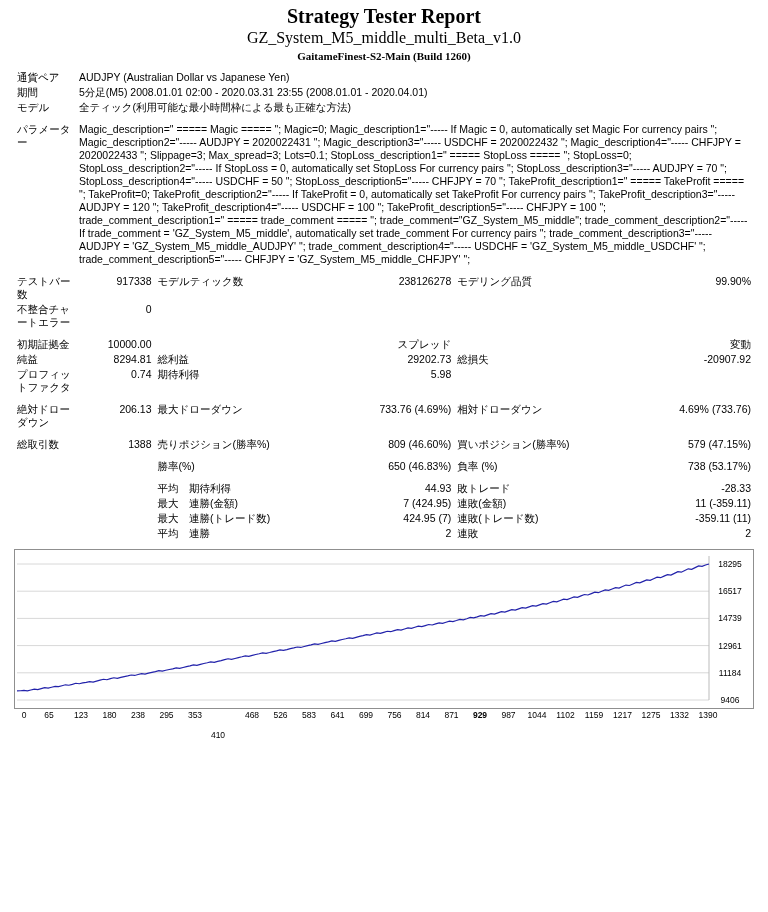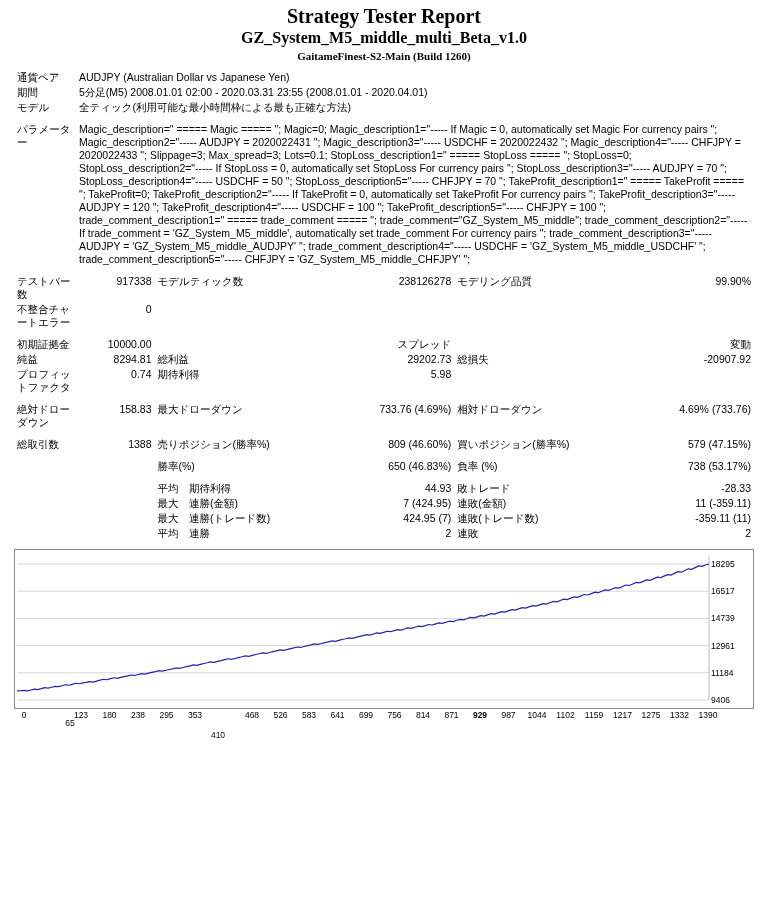--- a/index.html
+++ b/index.html
@@ -26,21 +26,21 @@
     text-align: center;
     font-size: 20px;
     font-weight: bold;
     margin-top: 4px;
     line-height: 24px;
     font-family: "Liberation Serif", serif;
   }
   .title-sub {
     text-align: center;
     font-size: 16px;
-    font-weight: bold;
+    font-weight: normal;
     line-height: 20px;
     font-family: "Liberation Serif", serif;
   }
   .title-broker {
     text-align: center;
     font-size: 11px;
     font-weight: bold;
     line-height: 16px;
     margin-bottom: 6px;
     font-family: "Liberation Serif", serif;
@@ -112,21 +112,21 @@
     right: 2px;
     top: 0;
     width: 40px;
     height: 100%;
     font-size: 8.5px;
     font-family: "Liberation Sans", sans-serif;
   }
   .y-lab {
     position: absolute;
     right: 2px;
-    text-align: left;
+    text-align: center;
     width: 38px;
   }
   .x-axis {
     position: relative;
     width: 740px;
     height: 14px;
     font-size: 8.5px;
     font-family: "Liberation Sans", sans-serif;
   }
   .x-lab {
@@ -221,21 +221,21 @@
         <td class="val-left">期待利得</td>
         <td class="val-right">5.98</td>
         <td class="val-left"></td>
         <td class="val-right"></td>
       </tr>
       <tr class="spacer-row">
           <td colspan="6"></td>
         </tr>
       <tr>
         <td class="lbl">絶対ドローダウン</td>
-        <td class="val-right">158.83</td>
+        <td class="val-right">206.13</td>
         <td class="val-left">最大ドローダウン</td>
         <td class="val-right">733.76 (4.69%)</td>
         <td class="val-left">相対ドローダウン</td>
         <td class="val-right">4.69% (733.76)</td>
       </tr>
       <tr class="spacer-row">
           <td colspan="6"></td>
         </tr>
       <tr>
         <td class="lbl">総取引数</td>
@@ -309,21 +309,21 @@
         <div class="y-lab" style="top: 9px;">18295</div>
         <div class="y-lab" style="top: 36.2px; margin-left: 44px;">16517</div>
         <div class="y-lab" style="top: 63.4px;">14739</div>
         <div class="y-lab" style="top: 90.6px;">12961</div>
         <div class="y-lab" style="top: 117.8px;">11184</div>
         <div class="y-lab" style="top: 145px;">9406</div>
       </div>
   </div>
   <div class="x-axis" id="x-axis">
       <div class="x-lab" style="left: 10px;">0</div>
-      <div class="x-lab" style="left: 56px; margin-top: 8px;">65</div>
+      <div class="x-lab" style="left: 35px;">65</div>
       <div class="x-lab" style="left: 67px;">123</div>
       <div class="x-lab" style="left: 95.5px;">180</div>
       <div class="x-lab" style="left: 124px;">238</div>
       <div class="x-lab" style="left: 152.5px;">295</div>
       <div class="x-lab" style="left: 181px;">353</div>
       <div class="x-lab" style="left: 204px; margin-top: 20px;">410</div>
       <div class="x-lab" style="left: 238px;">468</div>
       <div class="x-lab" style="left: 266.5px;">526</div>
       <div class="x-lab" style="left: 295px;">583</div>
       <div class="x-lab" style="left: 323.5px;">641</div>

